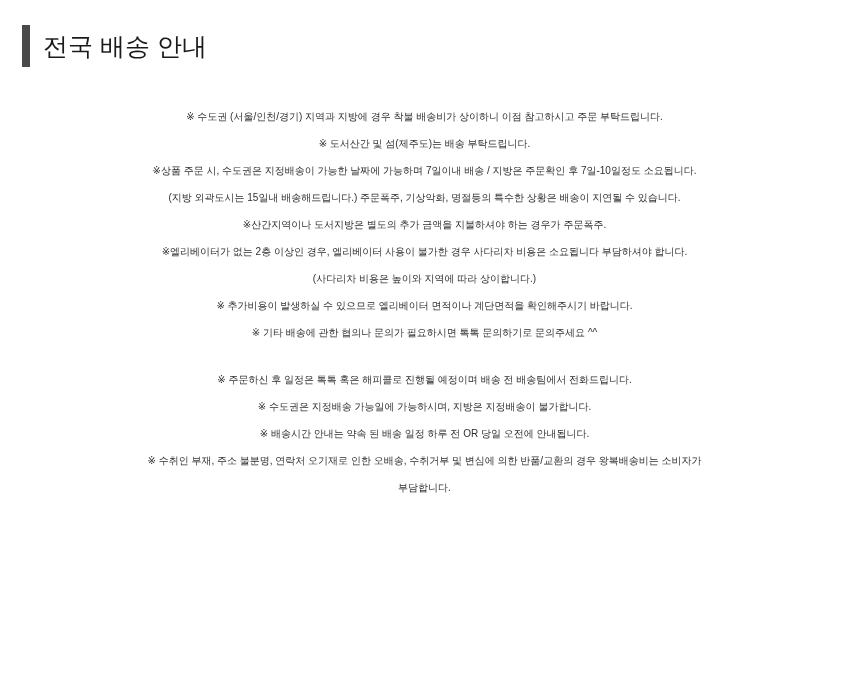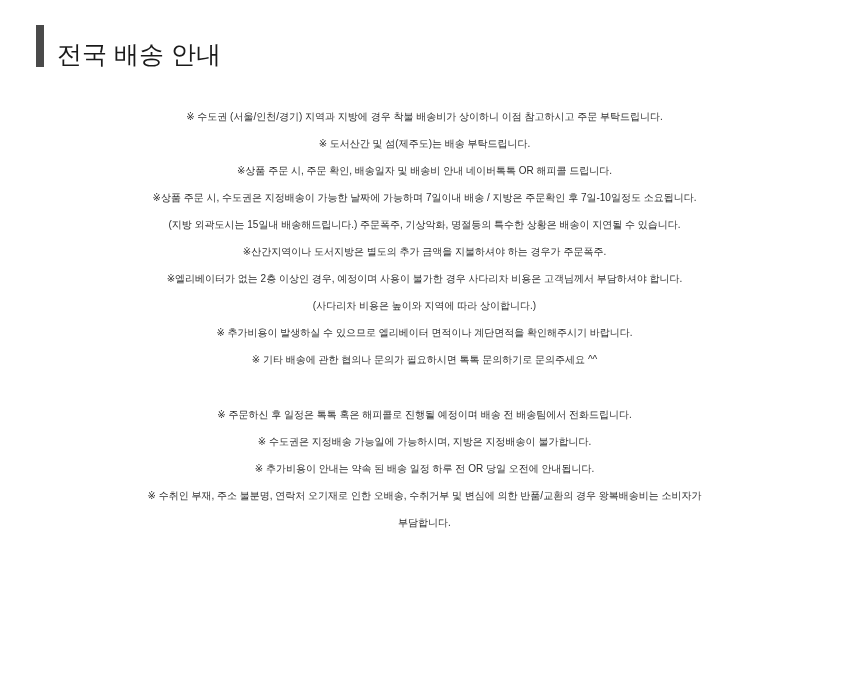--- a/index.html
+++ b/index.html
@@ -13,22 +13,21 @@
     height: 685px;
     background: #ffffff;
     font-family: "Liberation Sans", "DejaVu Sans", sans-serif;
     overflow: hidden;
   }
   .section-header {
     display: flex;
     align-items: center;
   }
   .section-header.first {
-    margin: 25px 0 0 36px;
-    align-items: flex-end;
+    margin: 25px 0 0 22px;
   }
   .section-header.second {
     margin: 55px 0 0 22px;
   }
   .header-bar {
     display: inline-block;
     width: 8px;
     height: 42px;
     background: #4a4a4a;
     margin-right: 13px;
@@ -41,21 +40,21 @@
     color: #1a1a1a;
     letter-spacing: 0px;
     line-height: 1;
   }
   .section-body {
     margin-top: 36px;
     padding: 0 20px;
     text-align: center;
   }
   .section-body.second {
-    margin-top: 28px;
+    margin-top: 20px;
   }
   .notice-line {
     margin: 0;
     font-size: 10px;
     line-height: 27px;
     color: #2e2e2e;
     white-space: nowrap;
   }
 </style>
 </head>
@@ -64,34 +63,33 @@
 <div class="page">
 
   <section>
     <div class="section-header first">
       <span class="header-bar"></span>
       <h2 class="section-title">전국 배송 안내</h2>
     </div>
     <div class="section-body">
       <p class="notice-line">※ 수도권 (서울/인천/경기) 지역과 지방에 경우 착불 배송비가 상이하니 이점 참고하시고 주문 부탁드립니다.</p>
       <p class="notice-line">※ 도서산간 및 섬(제주도)는 배송 부탁드립니다.</p>
-      <p class="notice-line">※상품 주문 시, 주문 확인, 배송일자 및 배송비 안내 네이버톡톡 OR 해피콜 드립니다.</p>
       <p class="notice-line">※상품 주문 시, 수도권은 지정배송이 가능한 날짜에 가능하며 7일이내 배송 / 지방은 주문확인 후 7일-10일정도 소요됩니다.</p>
       <p class="notice-line">(지방 외곽도시는 15일내 배송해드립니다.) 주문폭주, 기상악화, 명절등의 특수한 상황은 배송이 지연될 수 있습니다.</p>
       <p class="notice-line">※산간지역이나 도서지방은 별도의 추가 금액을 지불하셔야 하는 경우가 주문폭주.</p>
-      <p class="notice-line">※엘리베이터가 없는 2층 이상인 경우, 예정이며 사용이 불가한 경우 사다리차 비용은 고객님께서 부담하셔야 합니다.</p>
+      <p class="notice-line">※엘리베이터가 없는 2층 이상인 경우, 엘리베이터 사용이 불가한 경우 사다리차 비용은 소요됩니다 부담하셔야 합니다.</p>
       <p class="notice-line">(사다리차 비용은 높이와 지역에 따라 상이합니다.)</p>
       <p class="notice-line">※ 추가비용이 발생하실 수 있으므로 엘리베이터 면적이나 계단면적을 확인해주시기 바랍니다.</p>
       <p class="notice-line">※ 기타 배송에 관한 협의나 문의가 필요하시면 톡톡 문의하기로 문의주세요 ^^</p>
     </div>
   </section>
 
   <section>
     <div class="section-body second">
       <p class="notice-line">※ 주문하신 후 일정은 톡톡 혹은 해피콜로 진행될 예정이며 배송 전 배송팀에서 전화드립니다.</p>
       <p class="notice-line">※ 수도권은 지정배송 가능일에 가능하시며, 지방은 지정배송이 불가합니다.</p>
-      <p class="notice-line">※ 추가비용이 안내는 약속 된 배송 일정 하루 전 OR 당일 오전에 안내됩니다.</p>
+      <p class="notice-line">※ 배송시간 안내는 약속 된 배송 일정 하루 전 OR 당일 오전에 안내됩니다.</p>
       <p class="notice-line">※ 수취인 부재, 주소 불분명, 연락처 오기재로 인한 오배송, 수취거부 및 변심에 의한 반품/교환의 경우 왕복배송비는 소비자가</p>
       <p class="notice-line">부담합니다.</p>
     </div>
   </section>
 
 </div>
 
 </body></html>

